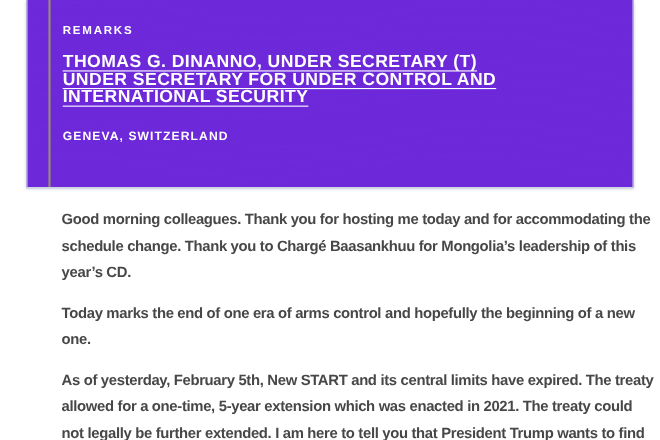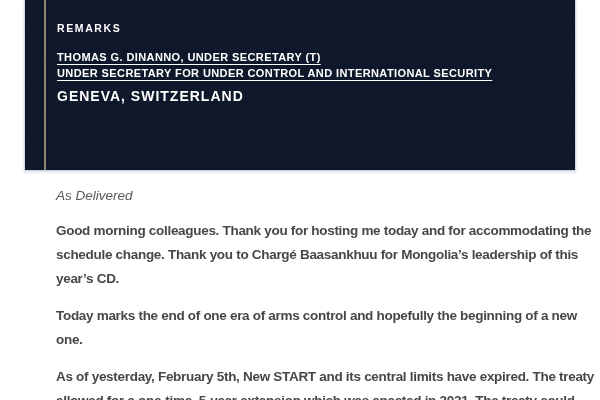--- a/index.html
+++ b/index.html
@@ -9,21 +9,21 @@
     font-family: "Liberation Sans", sans-serif;
     position: relative;
     overflow: hidden;
   }
 
   
   .hero {
     position: absolute;
     left: 24px; top: 0;
     width: 552px; height: 171px;
-    background: #0f172a;
+    background: #6d28d9;
     border: 1px solid #ccd6df;
     border-top: none;
     box-shadow: 0 1px 3px rgba(20,40,70,0.18);
     overflow: hidden;
   }
   .hero svg.waves {
     position: absolute; inset: 0;
     width: 100%; height: 100%;
     display: block;
   }
@@ -43,33 +43,33 @@
   .eyebrow {
     color: #ffffff;
     font-size: 10.5px;
     font-weight: bold;
     letter-spacing: 1.6px;
   }
   .speaker-links { margin-top: 15px; }
   .speaker-links a {
     display: block;
     color: #ffffff;
-    font-size: 11px;
+    font-size: 16px;
     font-weight: bold;
     letter-spacing: 0.4px;
     line-height: 16px;
     text-decoration: underline;
     text-decoration-thickness: 1px;
     text-underline-offset: 3px;
     cursor: pointer;
   }
   .location {
-    margin-top: 8px;
+    margin-top: 20px;
     color: #ffffff;
-    font-size: 14px;
+    font-size: 11px;
     font-weight: bold;
     letter-spacing: 1px;
     line-height: 14px;
   }
   .date {
     margin-top: 15px;
     color: #b6bfc9;
     font-size: 11px;
     letter-spacing: 0.6px;
     line-height: 13px;
@@ -119,17 +119,16 @@
     <div class="eyebrow">REMARKS</div>
     <div class="speaker-links">
       <a href="#">THOMAS G. DINANNO, UNDER SECRETARY (T)</a>
       <a href="#">UNDER SECRETARY FOR UNDER CONTROL AND INTERNATIONAL SECURITY</a>
     </div>
     <div class="location">GENEVA, SWITZERLAND</div>
   </div>
 </div>
 
 <div class="article">
-  <div class="as-delivered">As Delivered</div>
   <p>Good morning colleagues. Thank you for hosting me today and for accommodating the schedule change. Thank you to Chargé Baasankhuu for Mongolia’s leadership of this year’s CD.</p>
   <p>Today marks the end of one era of arms control and hopefully the beginning of a new one.</p>
   <p>As of yesterday, February 5th, New START and its central limits have expired. The treaty allowed for a one-time, 5-year extension which was enacted in 2021. The treaty could not legally be further extended. I am here to tell you that President Trump wants to find a</p>
 </div>
 
 </body></html>

